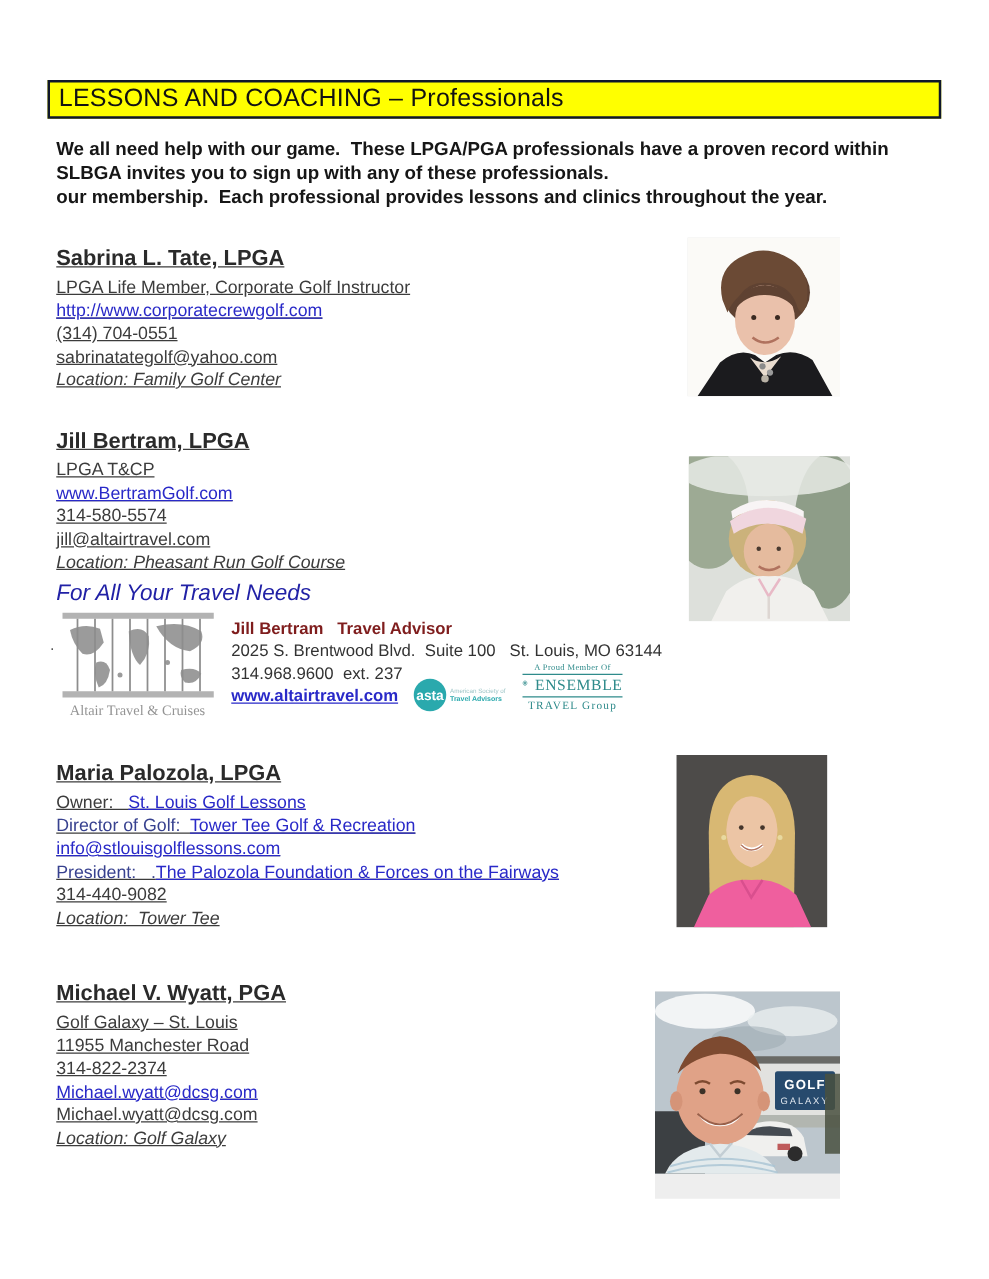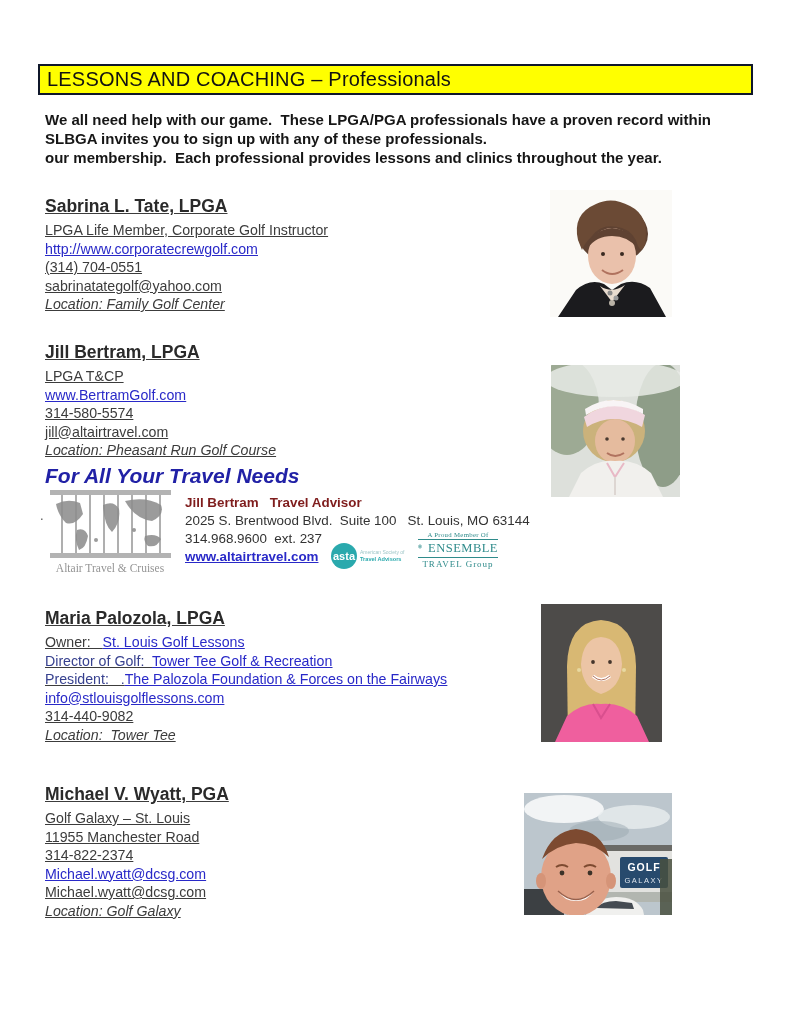--- a/index.html
+++ b/index.html
@@ -17,21 +17,21 @@
   }
 
   .intro { left:45px; top:110px; font-weight:bold; font-size:15px; line-height:19px; color:#161616; }
 
   .profile { line-height:18.5px; font-size:14.2px;text-decoration:underline; }
   .pname { font-size:17.5px; font-weight:bold; color:#2a2a2a; line-height:21px; margin-bottom:4px; }
   .lnk { color:#2929c8; text-decoration:underline; cursor:pointer; }
   .lnk.b { font-weight:bold; }
   .ital { font-style:italic; }
   .lblnavy { color:#37418f; }
-  .tagline { left:45px; top:464px; color:#2121a6; font-weight:bold; font-style:italic; font-size:21px; }
+  .tagline { left:45px; top:464px; color:#2121a6; font-weight:normal; font-style:italic; font-size:18px; }
 
   .photo { overflow:hidden; background:#eee; }
   .photo svg { display:block; }
 
   .adtext { left:185px; top:494px; font-size:13.4px; line-height:18px; color:#333; }
   .adname { font-weight:bold; color:#7f1d1d; }
 
   .ensemble { left:418px; top:531px; width:80px; color:#2f8b8b; font-family:"Liberation Serif", serif; text-align:center; }
   .ens-top { font-size:6.8px; letter-spacing:.3px; border-bottom:1px solid #2f8b8b; padding-bottom:1px; }
   .ens-mid { font-size:12.5px; letter-spacing:.5px; display:flex; align-items:flex-start; justify-content:center; gap:6px; border-bottom:1px solid #2f8b8b; padding:1px 0; }
@@ -170,24 +170,24 @@
   </div>
 
   <div class="abs profile" style="left:45px; top:608px;">
     <div class="pname">Maria Palozola, LPGA</div>
     <div>
       <span class="keep">Owner:   </span><a class="lnk">St. Louis Golf Lessons</a>
     </div>
     <div>
       <span class="keep lblnavy">Director of Golf:  </span><a class="lnk">Tower Tee Golf &amp; Recreation</a>
     </div>
+    <div><a class="lnk">info@stlouisgolflessons.com</a></div>
     <div>
       <span class="keep lblnavy">President:   .</span><a class="lnk">The Palozola Foundation &amp; Forces on the Fairways</a>
     </div>
-    <div><a class="lnk">info@stlouisgolflessons.com</a></div>
     <div>314-440-9082</div>
     <div class="ital keep">Location:  Tower Tee</div>
   </div>
 
   <div class="abs photo" style="left:541px; top:604px; width:121px; height:138px;">
     <svg width="121" height="138" viewBox="0 0 121 138">
       <rect width="121" height="138" fill="#4d4b49"></rect>
       <path d="M27,138 L26,62 Q27,18 60,16 Q94,18 95,62 L94,138 Z" fill="#d8b873"></path>
       <path d="M40,60 Q42,34 60,33 Q79,34 81,60 Q80,84 60,90 Q41,84 40,60 Z" fill="#ecc5a5"></path>
       <circle cx="52" cy="58" r="1.9" fill="#44352b"></circle>
@@ -204,21 +204,21 @@
   <div class="abs profile" style="left:45px; top:784px;">
     <div class="pname">Michael V. Wyatt, PGA</div>
     <div>Golf Galaxy – St. Louis</div>
     <div>11955 Manchester Road</div>
     <div>314-822-2374</div>
     <div><a class="lnk">Michael.wyatt@dcsg.com</a></div>
     <div>Michael.wyatt@dcsg.com</div>
     <div class="ital">Location: Golf Galaxy</div>
   </div>
 
-  <div class="abs photo" style="left:524px; top:793px; width:148px; height:122px;">
+  <div class="abs photo" style="left:524px; top:793px; width:148px; height:166px;">
     <svg width="148" height="146" viewBox="0 0 148 146">
       <rect width="148" height="146" fill="#bcc6cd"></rect>
       <ellipse cx="40" cy="16" rx="40" ry="14" fill="#ffffff" opacity="0.8"></ellipse>
       <ellipse cx="110" cy="24" rx="36" ry="12" fill="#e9edef" opacity="0.8"></ellipse>
       <ellipse cx="75" cy="38" rx="30" ry="10" fill="#9aa7af" opacity="0.5"></ellipse>
       <rect x="70" y="52" width="78" height="6" fill="#6a6a66"></rect>
       <rect x="70" y="58" width="78" height="48" fill="#e2e2df"></rect>
       <rect x="96" y="64" width="48" height="31" rx="2" fill="#274a6d"></rect>
       <text x="120" y="78" text-anchor="middle" font-family="Liberation Sans, sans-serif" font-weight="bold" font-size="10.5" fill="#ffffff" letter-spacing="1">GOLF</text>
       <text x="120" y="90" text-anchor="middle" font-family="Liberation Sans, sans-serif" font-size="7.5" fill="#dfe6ee" letter-spacing="1.5">GALAXY</text>

